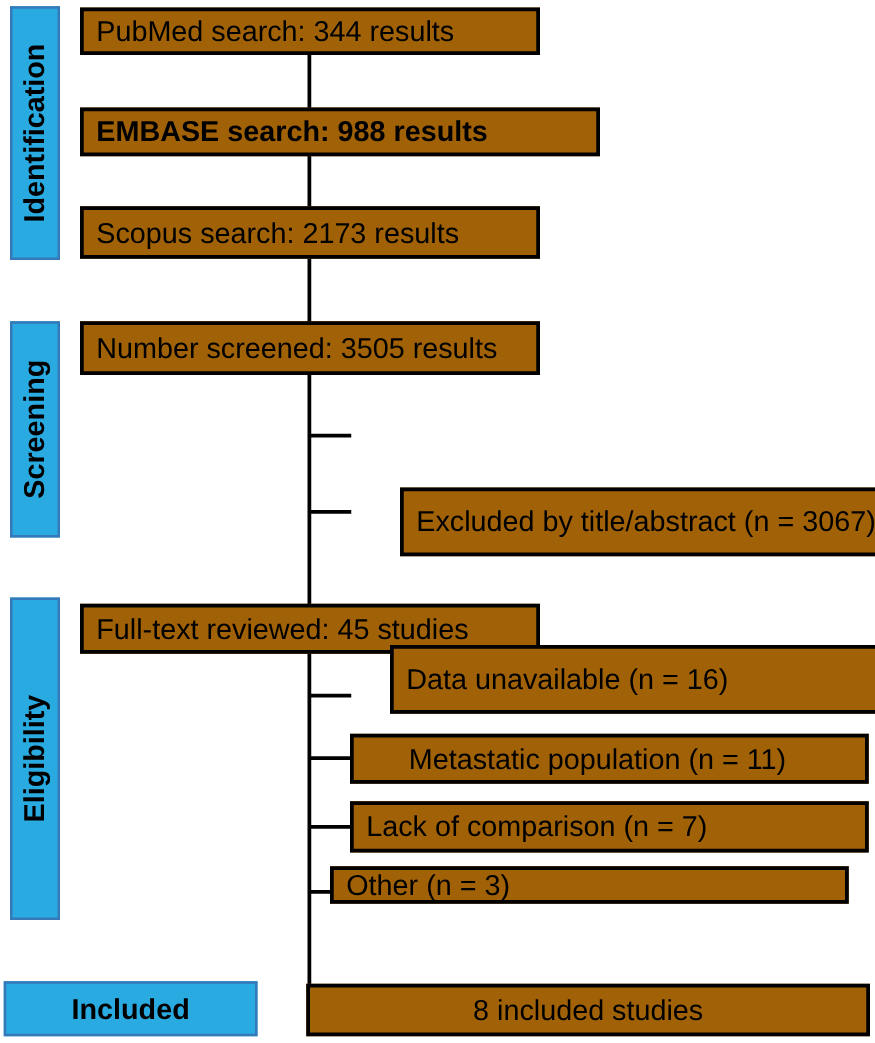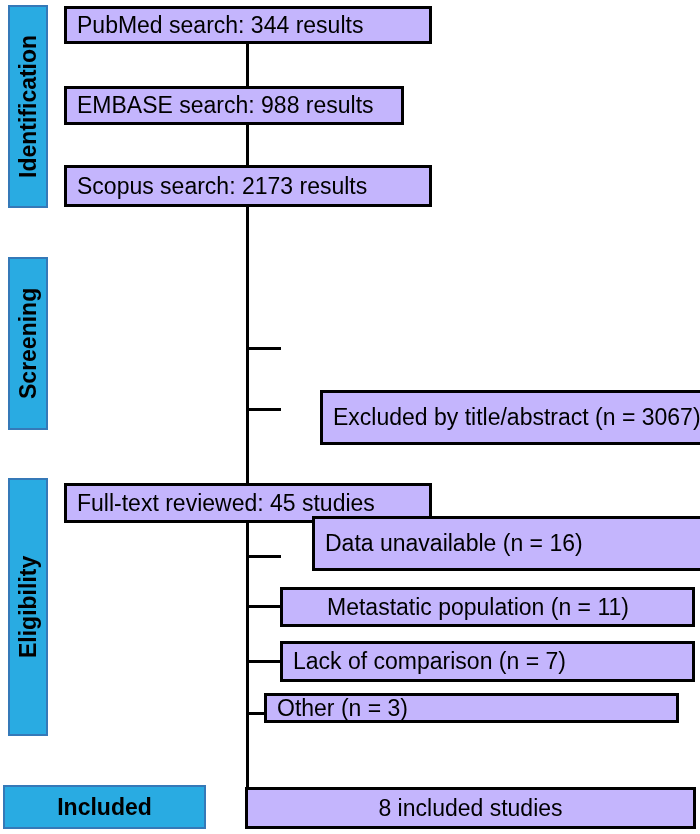--- a/index.html
+++ b/index.html
@@ -23,21 +23,21 @@
   .stub {
     position: absolute;
     left: 247px; width: 34px; height: 3px;
     background: #000000;
     z-index: 1;
   }
   
   .box {
     position: absolute;
     box-sizing: border-box;
-    background: #c4b5fd;
+    background: #a16207;
     border: 3px solid #000000;
     display: flex;
     align-items: center;
     padding: 0 10px;
     font-size: 23px;
     line-height: 1;
     white-space: nowrap;
     z-index: 2;
   }
   .box.center { justify-content: center; padding: 0; }
@@ -72,22 +72,23 @@
   <div class="stub" style="top:605px"></div>
   <div class="stub" style="top:660px"></div>
   <div class="stub" style="top:712px"></div>
 
   <div class="stage vertical" style="left:8px; top:5px; width:40px; height:203px;">Identification</div>
   <div class="stage vertical" style="left:8px; top:257px; width:40px; height:173px;">Screening</div>
   <div class="stage vertical" style="left:8px; top:478px; width:40px; height:258px;">Eligibility</div>
   <div class="stage" style="left:3px; top:785px; width:203px; height:44px;">Included</div>
 
   <div class="box" style="left:64px; top:6px; width:368px; height:38px;">PubMed search: 344 results</div>
-  <div class="box" style="left:64px; top:86px; width:340px; height:39px;">EMBASE search: 988 results</div>
+  <div class="box" style="left:64px; top:86px; width:416px; height:39px;font-weight:bold;">EMBASE search: 988 results</div>
   <div class="box" style="left:64px; top:165px; width:368px; height:42px;text-align:right;">Scopus search: 2173 results</div>
+  <div class="box" style="left:64px; top:257px; width:368px; height:43px;">Number screened: 3505 results</div>
   <div class="box" style="left:64px; top:483px; width:368px; height:40px;">Full-text reviewed: 45 studies</div>
 
   <div class="box" style="left:280px; top:390px; width:415px; height:55px;margin-left:40px;">Excluded by title/abstract (n = 3067)</div>
 
   <div class="box" style="left:280px; top:516px; width:415px; height:55px;margin-left:32px;">Data unavailable (n = 16)</div>
   <div class="box" style="left:280px; top:587px; width:415px; height:40px;padding-left:44px;">Metastatic population (n = 11)</div>
   <div class="box" style="left:280px; top:641px; width:415px; height:41px;">Lack of comparison (n = 7)</div>
   <div class="box" style="left:264px; top:693px; width:415px; height:30px;">Other (n = 3)</div>
 
   <div class="box center" style="left:245px; top:787px; width:451px; height:42px;">8 included studies</div>

